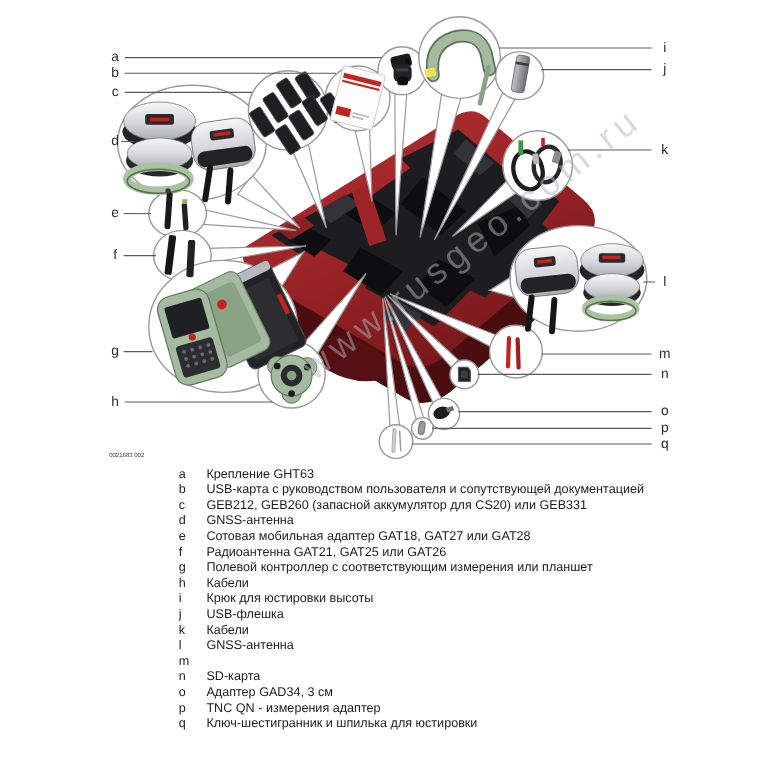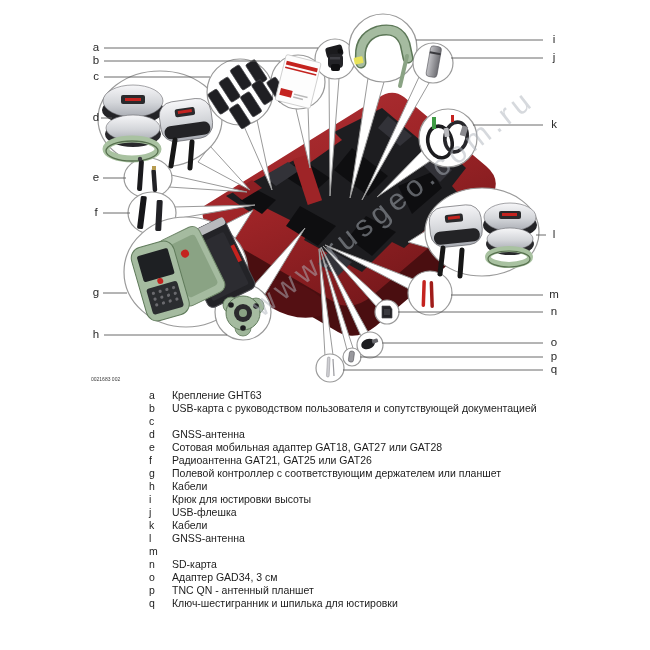--- a/index.html
+++ b/index.html
@@ -319,36 +319,37 @@
     <div class="legend-row">
         <span class="legend-letter">a</span>
         <span class="legend-text">Крепление GHT63</span>
       </div>
     <div class="legend-row">
         <span class="legend-letter">b</span>
         <span class="legend-text">USB-карта с руководством пользователя и сопутствующей документацией</span>
       </div>
     <div class="legend-row">
         <span class="legend-letter">c</span>
+        <span class="legend-text">GEB212, GEB260 (запасной аккумулятор для CS20) или GEB331</span>
       </div>
     <div class="legend-row">
         <span class="legend-letter">d</span>
         <span class="legend-text">GNSS-антенна</span>
       </div>
     <div class="legend-row">
         <span class="legend-letter">e</span>
         <span class="legend-text">Сотовая мобильная адаптер GAT18, GAT27 или GAT28</span>
       </div>
     <div class="legend-row">
         <span class="legend-letter">f</span>
         <span class="legend-text">Радиоантенна GAT21, GAT25 или GAT26</span>
       </div>
     <div class="legend-row">
         <span class="legend-letter">g</span>
-        <span class="legend-text">Полевой контроллер с соответствующим держателем или планшет</span>
+        <span class="legend-text">Полевой контроллер с соответствующим измерения или планшет</span>
       </div>
     <div class="legend-row">
         <span class="legend-letter">h</span>
         <span class="legend-text">Кабели</span>
       </div>
     <div class="legend-row">
         <span class="legend-letter">i</span>
         <span class="legend-text">Крюк для юстировки высоты</span>
       </div>
     <div class="legend-row">
@@ -369,21 +370,21 @@
     <div class="legend-row">
         <span class="legend-letter">n</span>
         <span class="legend-text">SD-карта</span>
       </div>
     <div class="legend-row">
         <span class="legend-letter">o</span>
         <span class="legend-text">Адаптер GAD34, 3 см</span>
       </div>
     <div class="legend-row">
         <span class="legend-letter">p</span>
-        <span class="legend-text">TNC QN - антенный планшет</span>
+        <span class="legend-text">TNC QN - измерения адаптер</span>
       </div>
     <div class="legend-row">
         <span class="legend-letter">q</span>
         <span class="legend-text">Ключ-шестигранник и шпилька для юстировки</span>
       </div>
   </div>
 
 </div>
 
 </body></html>

